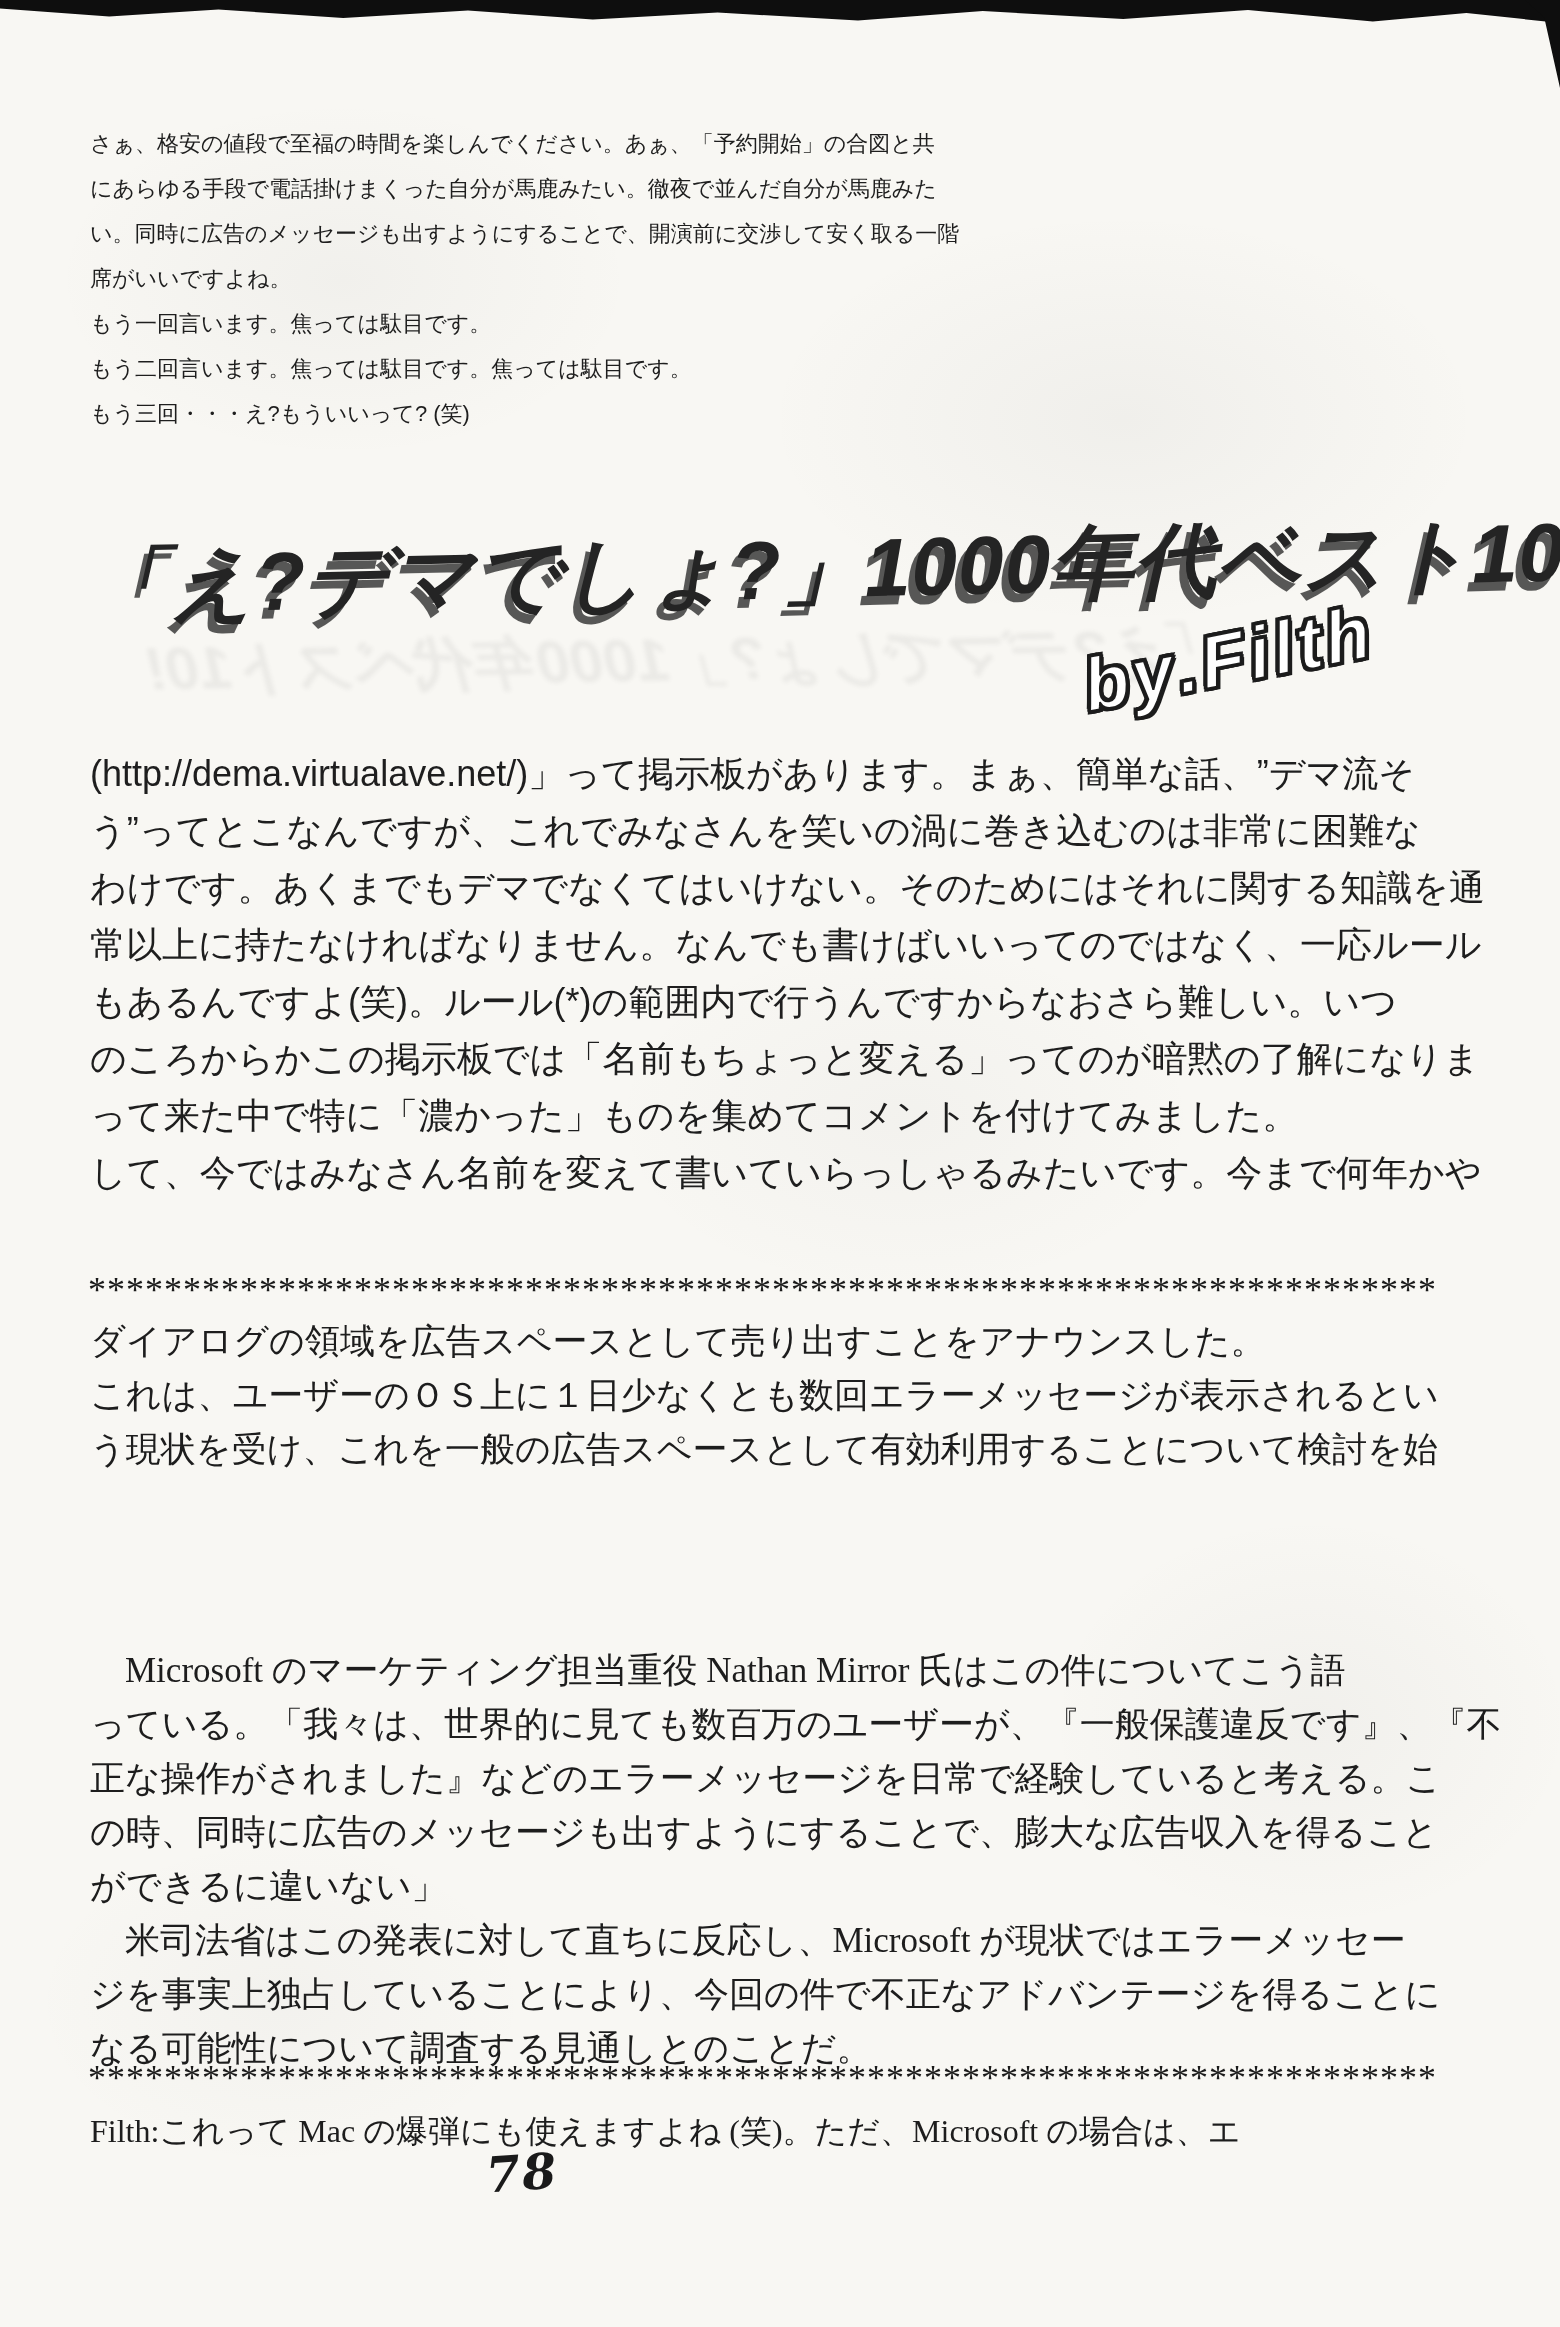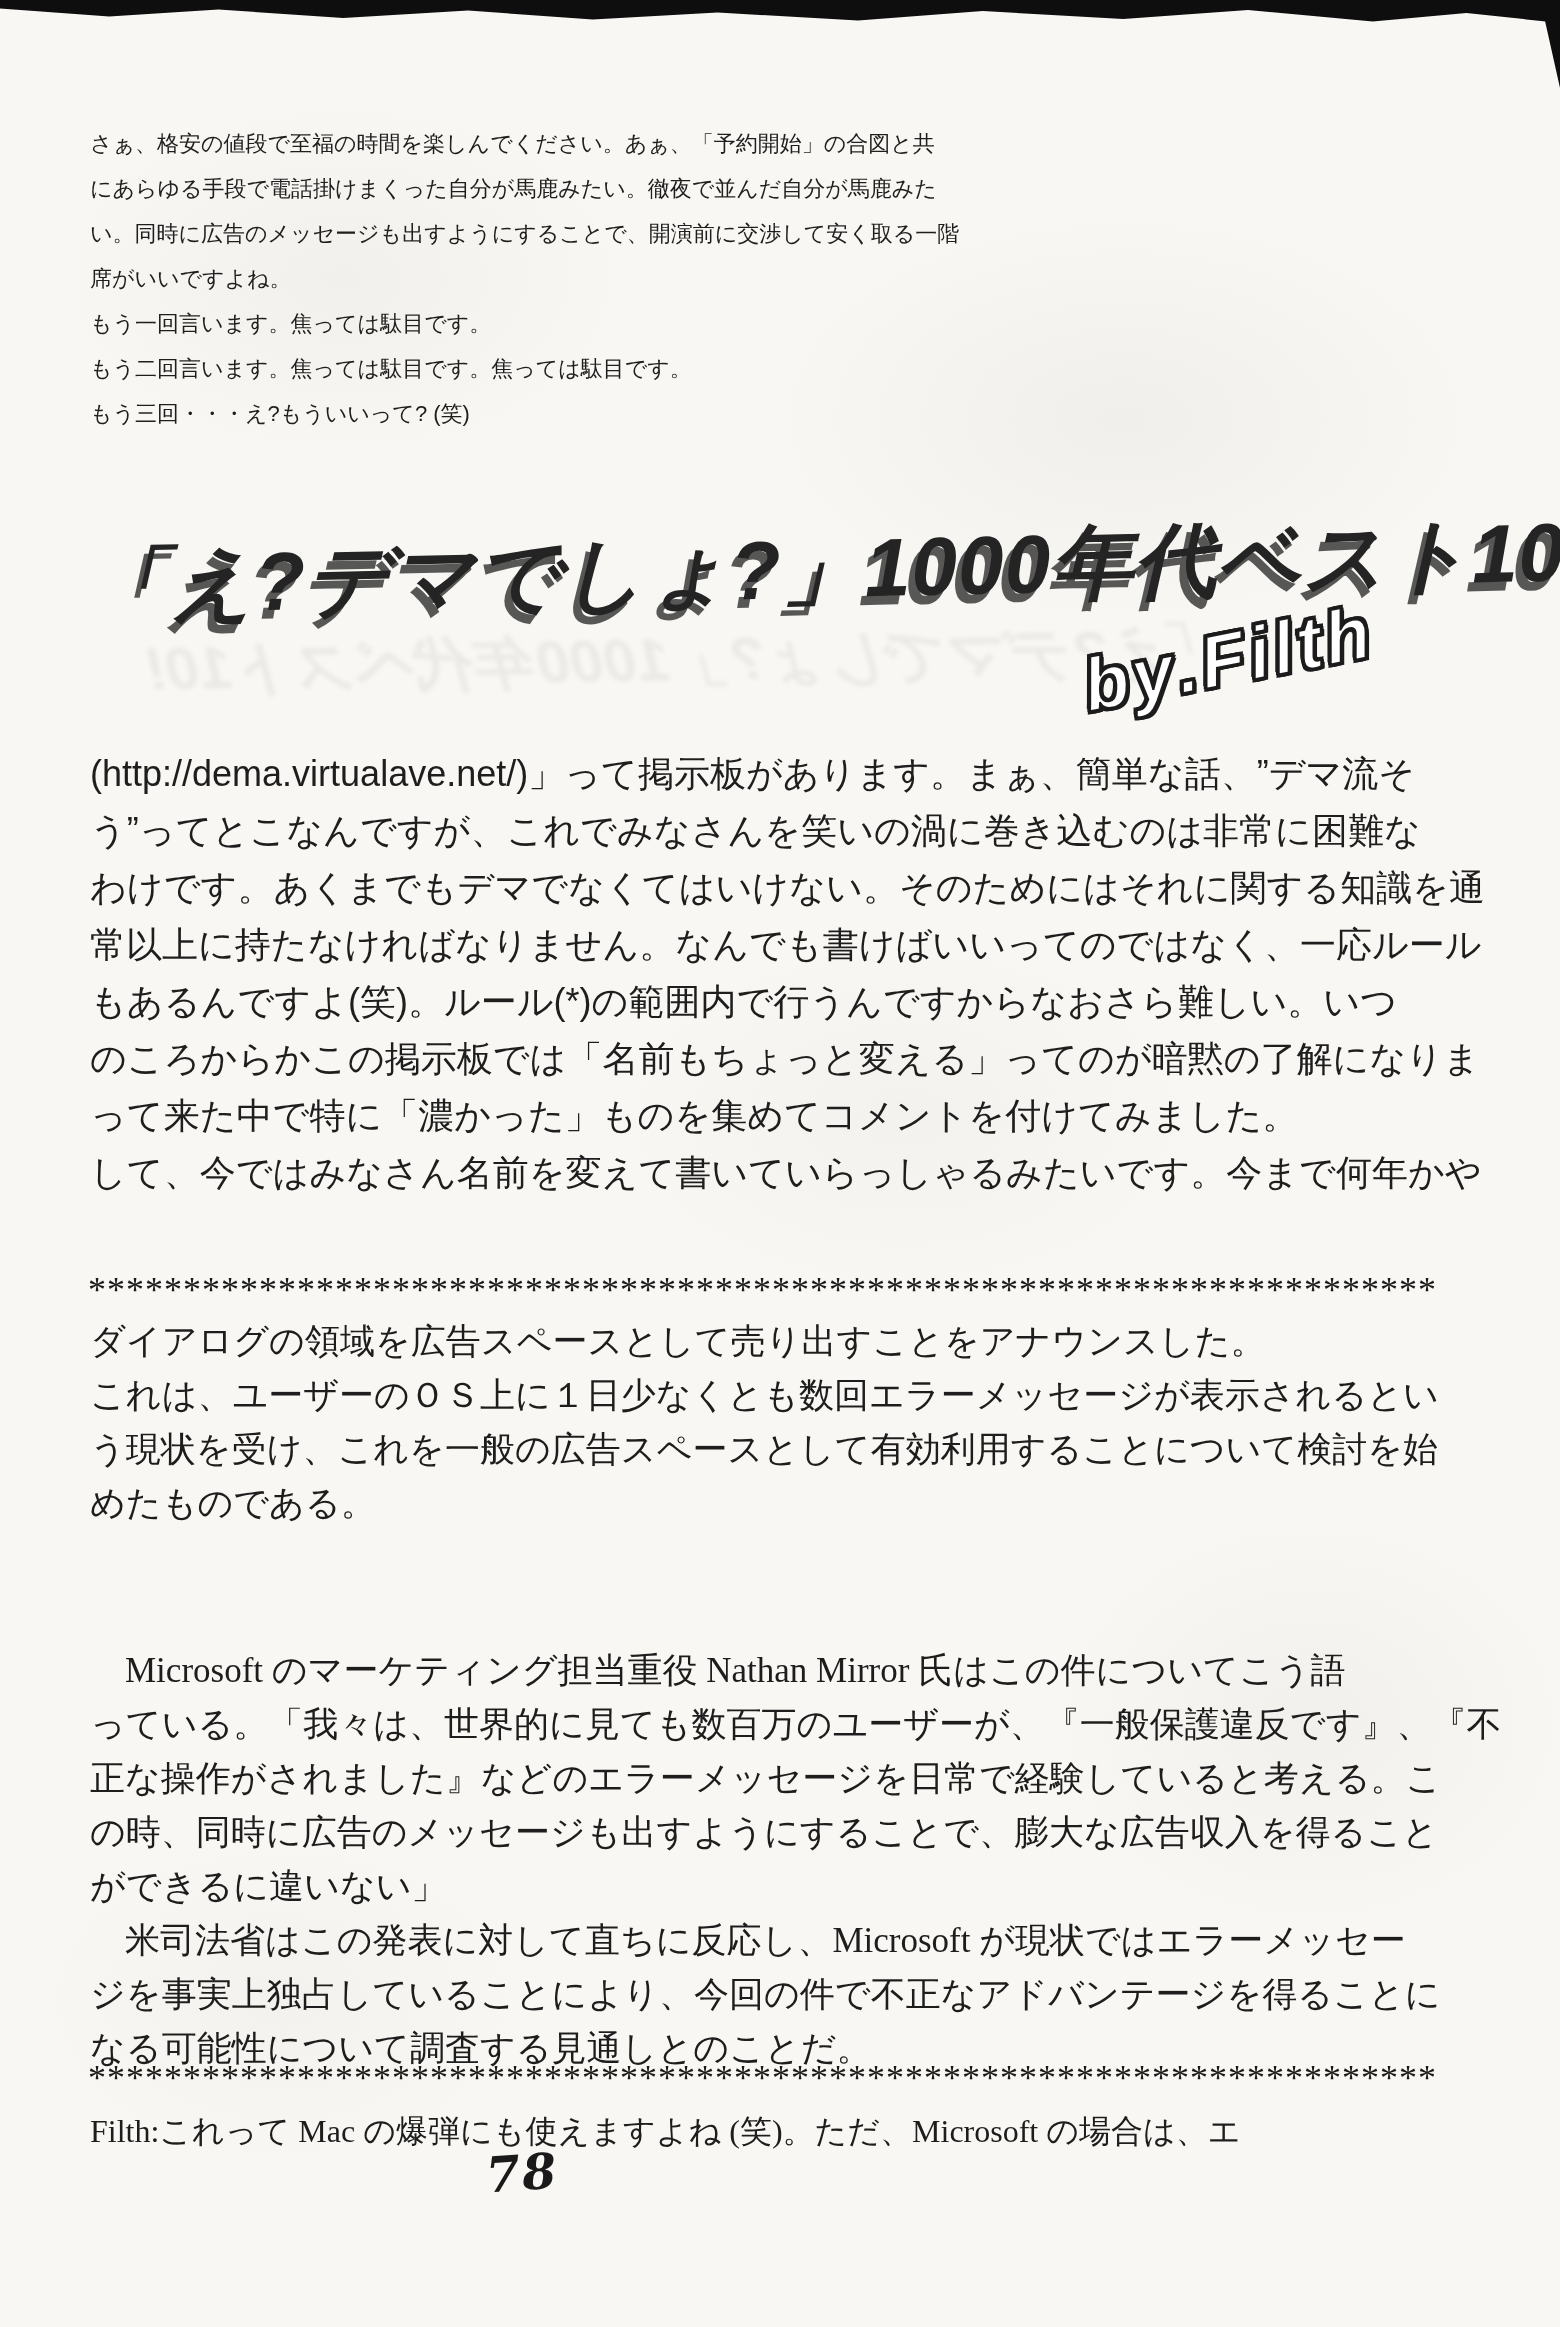--- a/index.html
+++ b/index.html
@@ -106,21 +106,20 @@
     <div class="line">って来た中で特に「濃かった」ものを集めてコメントを付けてみました。</div>
     <div class="line">して、今ではみなさん名前を変えて書いていらっしゃるみたいです。今まで何年かや</div>
   </div>
 
   <div class="block divider d1">***************************************************************************</div>
 
   <div class="block jp article a1">
     <div class="line">ダイアログの領域を広告スペースとして売り出すことをアナウンスした。</div>
     <div class="line">これは、ユーザーのＯＳ上に１日少なくとも数回エラーメッセージが表示されるとい</div>
     <div class="line">う現状を受け、これを一般の広告スペースとして有効利用することについて検討を始</div>
-    <div class="line">めたものである。</div>
   </div>
 
   <div class="block jp article a2">
     <div class="line">　Microsoft のマーケティング担当重役 Nathan Mirror 氏はこの件についてこう語</div>
     <div class="line">っている。「我々は、世界的に見ても数百万のユーザーが、『一般保護違反です』、『不</div>
     <div class="line">正な操作がされました』などのエラーメッセージを日常で経験していると考える。こ</div>
     <div class="line">の時、同時に広告のメッセージも出すようにすることで、膨大な広告収入を得ること</div>
     <div class="line">ができるに違いない」</div>
     <div class="line">　米司法省はこの発表に対して直ちに反応し、Microsoft が現状ではエラーメッセー</div>
     <div class="line">ジを事実上独占していることにより、今回の件で不正なアドバンテージを得ることに</div>

